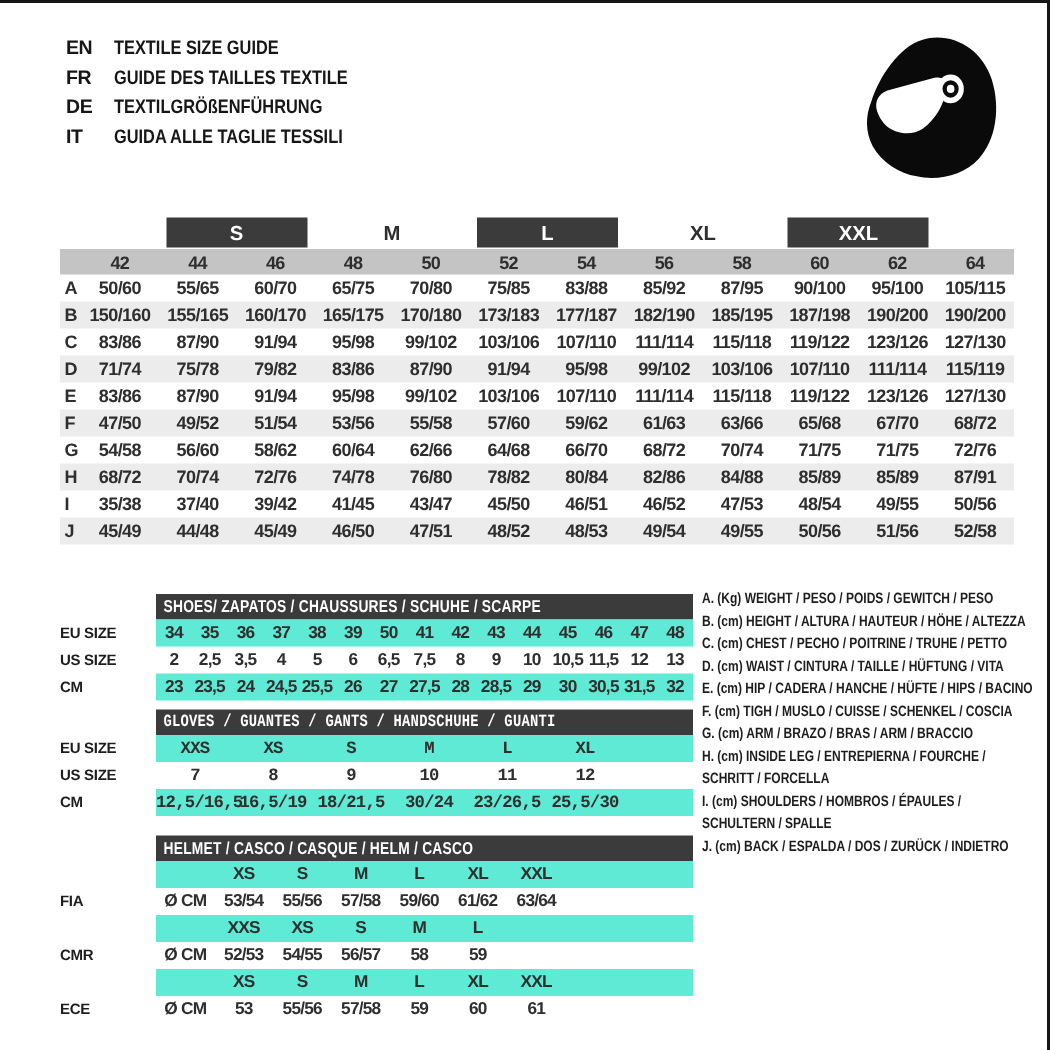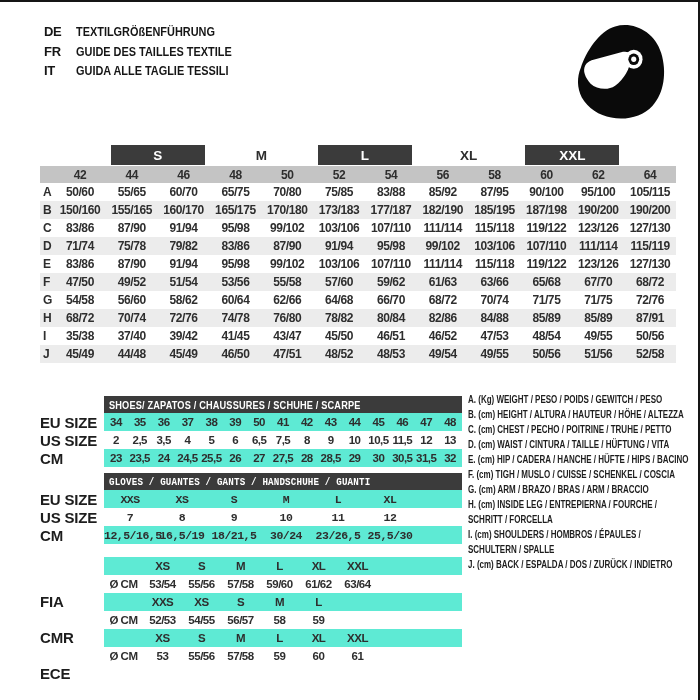--- a/index.html
+++ b/index.html
@@ -39,39 +39,43 @@
   .shoes-grid  { display: grid; grid-template-columns: repeat(15, 1fr);  height: 18px; align-items: center; }
   .gloves-grid { display: grid; grid-template-columns: repeat(6, 52px); height: 18px; align-items: center; }
   .hm-grid     { display: grid; grid-template-columns: repeat(7, 39px); height: 18px; align-items: center; }
   .row-gray { background: #5eead4; }
   .cell { text-align: center; font-weight: bold; font-size: 11.5px; letter-spacing: -0.5px; white-space: nowrap; color: #2e2e2e; }
   
   .side-labels { position: absolute; left: 40px; width: 62px; }
   #shoes-labels { top: 411px; }
   #gloves-labels { top: 488px; }
   #helmet-labels { top: 572px; }
-  .side-label { height: 18px; display: flex; align-items: center; font-weight: bold; font-size: 15px; letter-spacing: -0.2px; color: #1d1d1d; white-space: nowrap; }
+  .side-label { height: 18px; display: flex; align-items: center; font-weight: bold; font-size: 10px; letter-spacing: -0.2px; color: #1d1d1d; white-space: nowrap; }
   
   .legend { position: absolute; left: 468px; top: 390px; width: 300px; }
   .legend-line { font-weight: bold; font-size: 10px; line-height: 15px; color: #1d1d1d; white-space: nowrap;
                  transform: scaleX(0.8); transform-origin: 0 50%; }
 </style>
 </head>
 <body>
 
 <div class="page">
 
   <div class="languages">
       <div class="lang-row">
-        <span class="lang-code">DE</span>
-        <span class="lang-label">TEXTILGRÖßENFÜHRUNG</span>
+        <span class="lang-code">EN</span>
+        <span class="lang-label">TEXTILE SIZE GUIDE</span>
       </div>
       <div class="lang-row">
         <span class="lang-code">FR</span>
         <span class="lang-label">GUIDE DES TAILLES TEXTILE</span>
+      </div>
+      <div class="lang-row">
+        <span class="lang-code">DE</span>
+        <span class="lang-label">TEXTILGRÖßENFÜHRUNG</span>
       </div>
       <div class="lang-row">
         <span class="lang-code">IT</span>
         <span class="lang-label">GUIDA ALLE TAGLIE TESSILI</span>
       </div>
     </div>
 
   <svg class="helmet-icon" viewBox="0 0 100 100" preserveAspectRatio="none" aria-hidden="true">
     <path d="M44 7 C63 2 84 12 91 32 C97 50 94 70 82 82 C72 92 55 96 40 93 C28 91 16 84 10 74 C5 65 5 55 9 46 C14 31 28 11 44 7 Z" fill="#0a0a0a"></path>
     <path d="M13 52 C11 46 14 41 20 39 L52 31 C58 30 61 33 60 38 C59 47 53 57 44 63 C36 68 25 66 19 61 C16 58 14 55 13 52 Z" fill="#ffffff"></path>
@@ -354,20 +358,23 @@
 
   <div class="side-labels" id="helmet-labels">
       <div class="side-label"></div>
       <div class="side-label">FIA</div>
       <div class="side-label"></div>
       <div class="side-label">CMR</div>
       <div class="side-label"></div>
       <div class="side-label">ECE</div>
     </div>
   <div class="sub-table" id="helmet-table">
+    <div class="sub-header">
+      <span>HELMET / CASCO / CASQUE / HELM / CASCO</span>
+    </div>
   <div class="hm-grid row-gray">
         <div class="cell"></div>
         <div class="cell">XS</div>
         <div class="cell">S</div>
         <div class="cell">M</div>
         <div class="cell">L</div>
         <div class="cell">XL</div>
         <div class="cell">XXL</div>
       </div>
       <div class="hm-grid">

